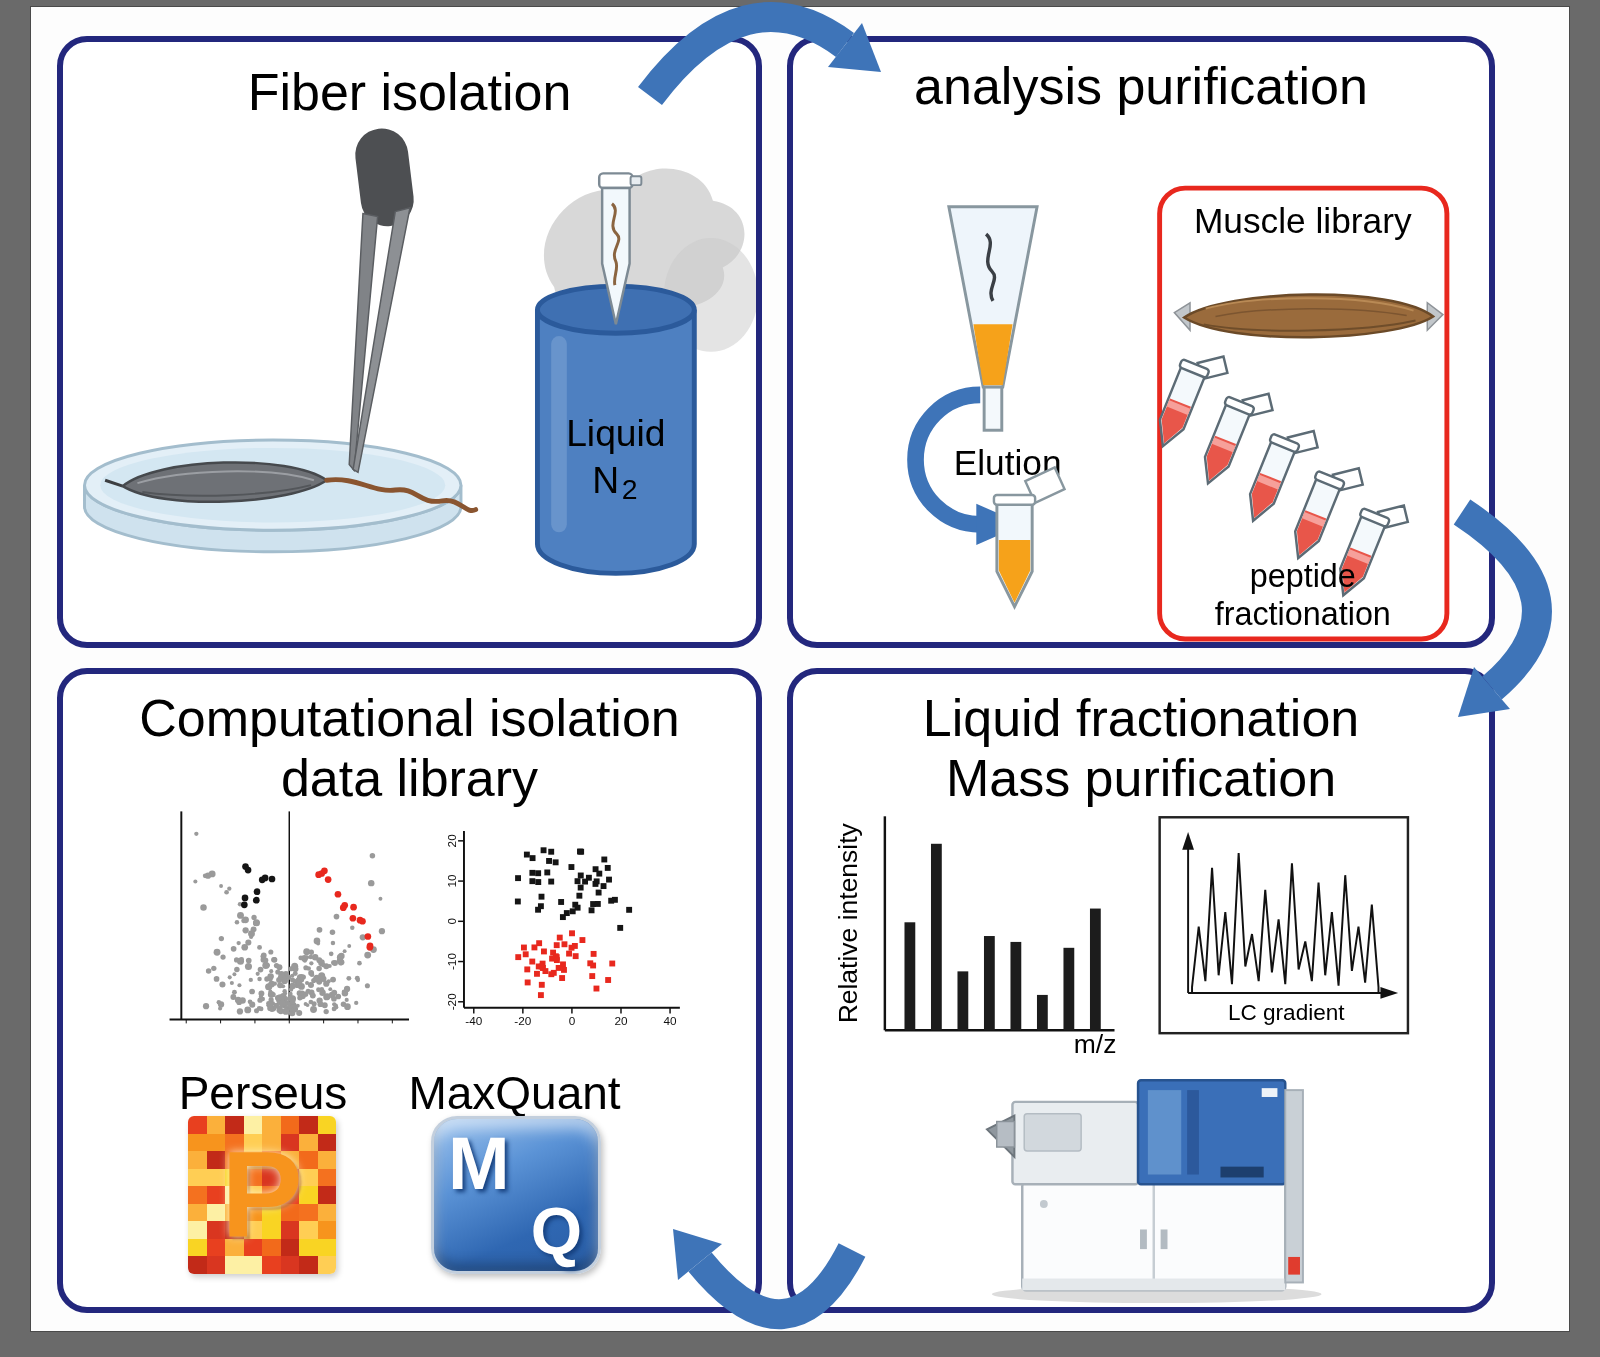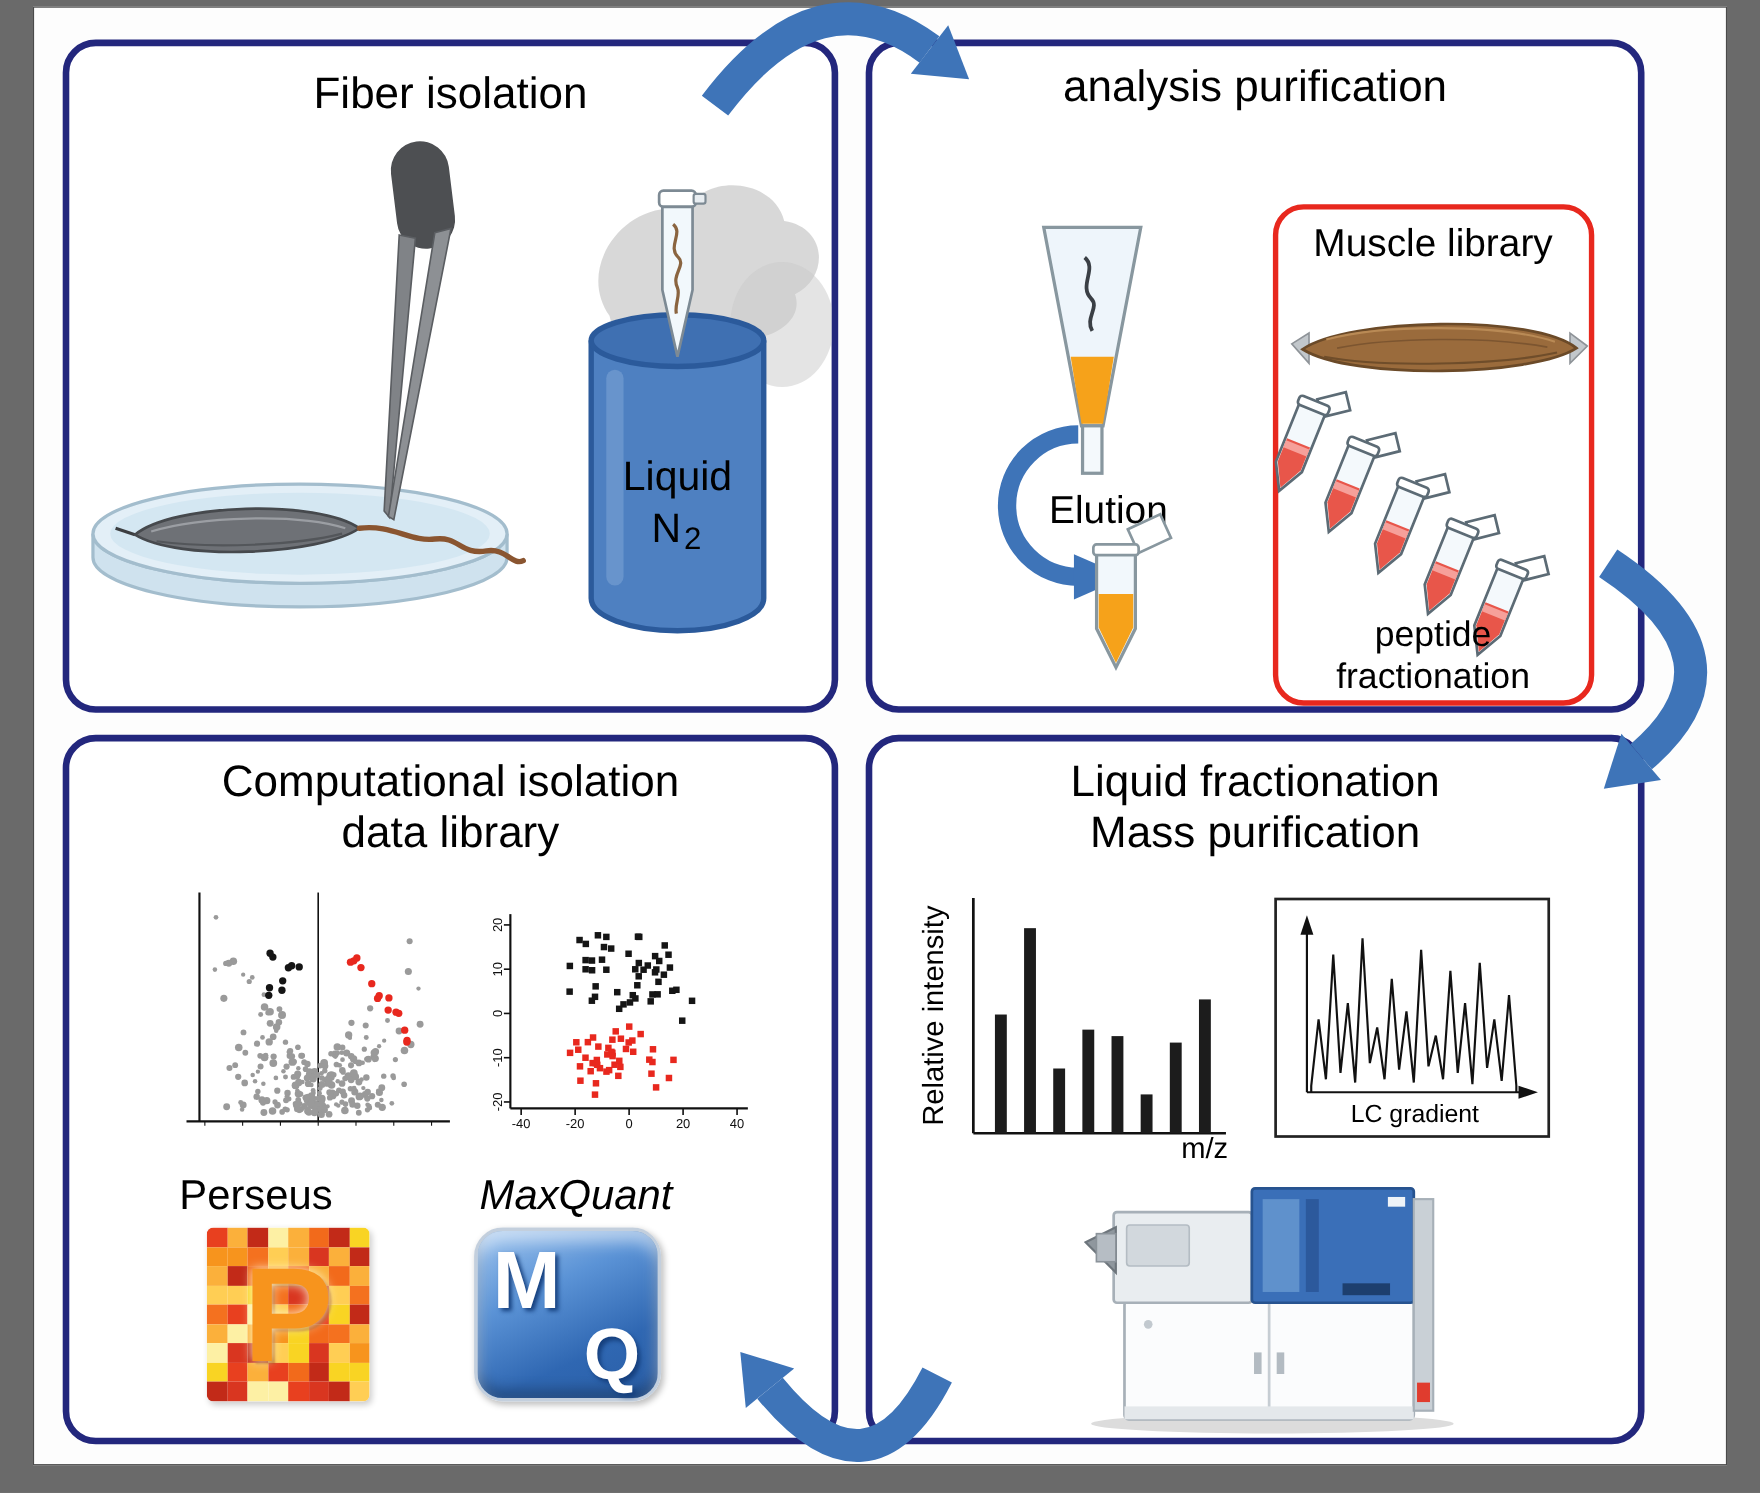--- a/index.html
+++ b/index.html
@@ -3,26 +3,26 @@
 <meta charset="utf-8">
 <style>
   html,body{margin:0;padding:0;background:#6a6a6a;font-family:"Liberation Sans",sans-serif;color:#000;}
   #canvas{position:relative;width:1600px;height:1357px;background:#6a6a6a;overflow:hidden;}
   #page{position:absolute;left:30px;top:6px;width:1538px;height:1324px;background:#fdfdfd;border:1px solid #4a4a4a;}
   .panel{position:absolute;border:6px solid #23277d;border-radius:30px;background:#fff;box-sizing:border-box;}
   #panel-tl{left:57px;top:36px;width:705px;height:612px;}
   #panel-tr{left:787px;top:36px;width:708px;height:612px;}
   #panel-bl{left:57px;top:668px;width:705px;height:645px;}
   #panel-br{left:787px;top:668px;width:708px;height:645px;}
-  .panel-title{position:absolute;left:0;right:0;text-align:center;font-size:40px;line-height:1.16;color:#000;z-index:2;}
+  .panel-title{position:absolute;left:0;right:0;text-align:center;font-size:52px;line-height:1.16;color:#000;z-index:2;}
   .illus{position:absolute;left:0;top:0;width:100%;height:100%;z-index:1;}
   #flow-arrows{position:absolute;left:0;top:0;width:1600px;height:1357px;z-index:10;pointer-events:none;}
-  .side-label{position:absolute;font-size:38px;z-index:3;}
+  .side-label{position:absolute;text-align:center;font-size:46px;z-index:3;}
   #perseus-label{left:100px;top:392px;width:200px;}
-  #maxquant-label{left:373px;top:392px;width:215px;font-style:italic;}
+  #maxquant-label{left:344px;top:392px;width:215px;}
   #perseus-logo{position:absolute;left:125px;top:442px;width:148px;height:158px;border-radius:6px;overflow:hidden;z-index:3;box-shadow:2px 3px 6px rgba(0,0,0,.2);}
   #perseus-mosaic{position:absolute;left:0;top:0;width:100%;height:100%;display:grid;grid-template-columns:repeat(8,1fr);grid-auto-rows:1fr;}
   #perseus-mosaic span{display:block;width:100%;height:100%;}
   .p-letter{position:absolute;left:0;top:0;width:100%;height:100%;display:flex;align-items:center;justify-content:center;
     font-size:122px;font-weight:bold;color:#f7941d;
     text-shadow:0 0 10px rgba(255,250,210,.95), 3px 3px 2px rgba(150,60,10,.55);}
   #maxquant-logo{position:absolute;left:368px;top:442px;width:170px;height:158px;border-radius:26px;z-index:3;
     background:linear-gradient(155deg,#9cc3ee 0%,#5b93d6 35%,#2f67b2 70%,#2a5ea6 100%);
     border:3px solid #c3cfdd;box-sizing:border-box;
     box-shadow:2px 3px 6px rgba(0,0,0,.25), inset 0 10px 14px rgba(255,255,255,.5), inset 0 -8px 12px rgba(0,0,0,.25);}

